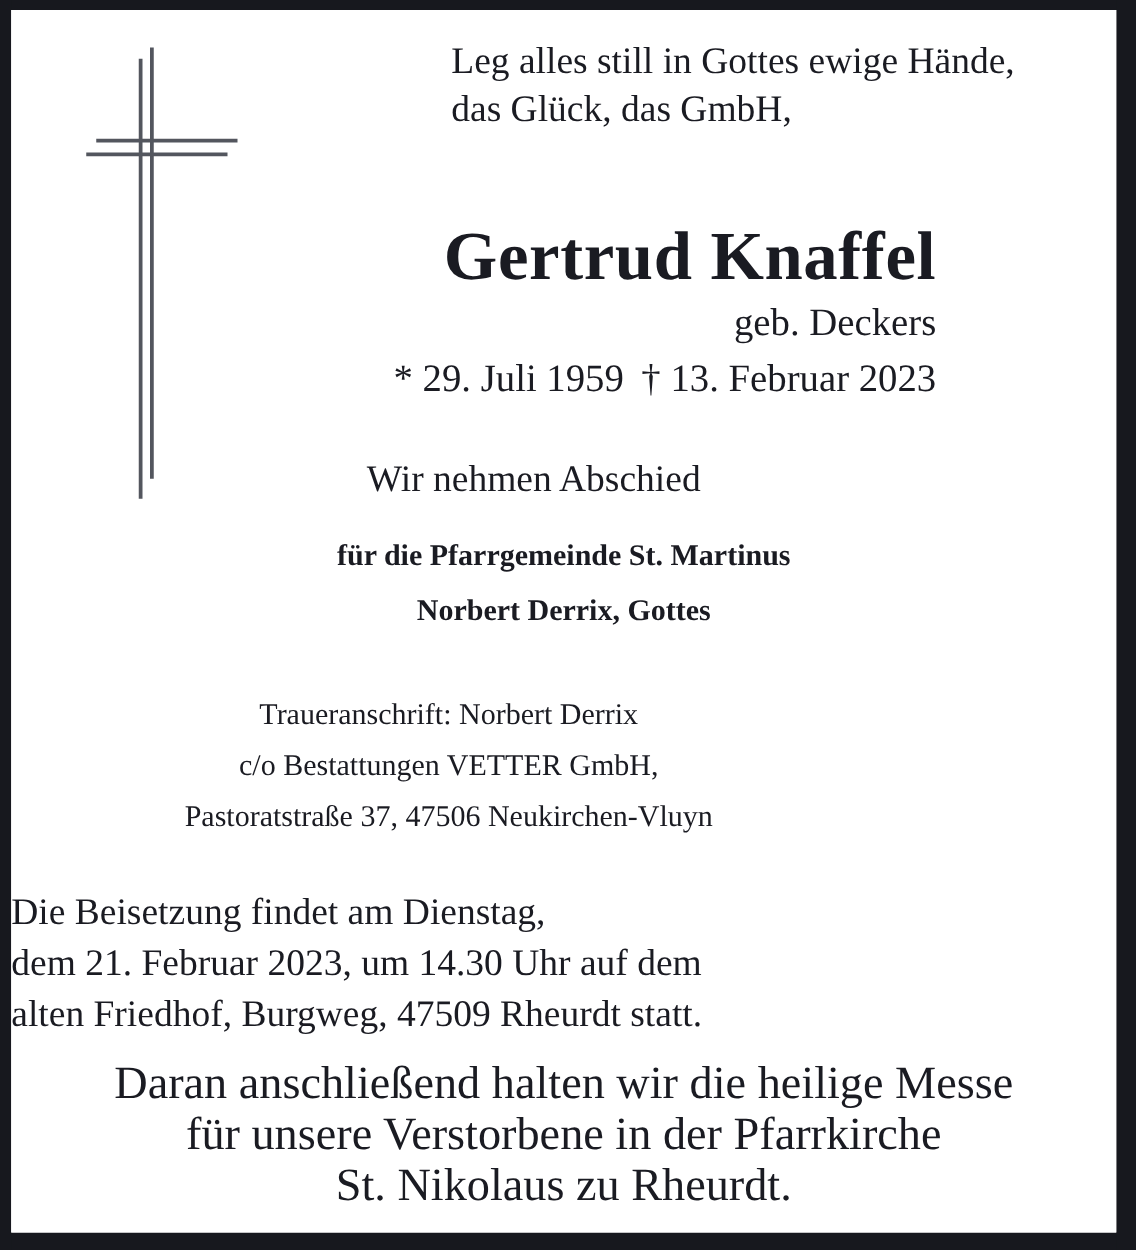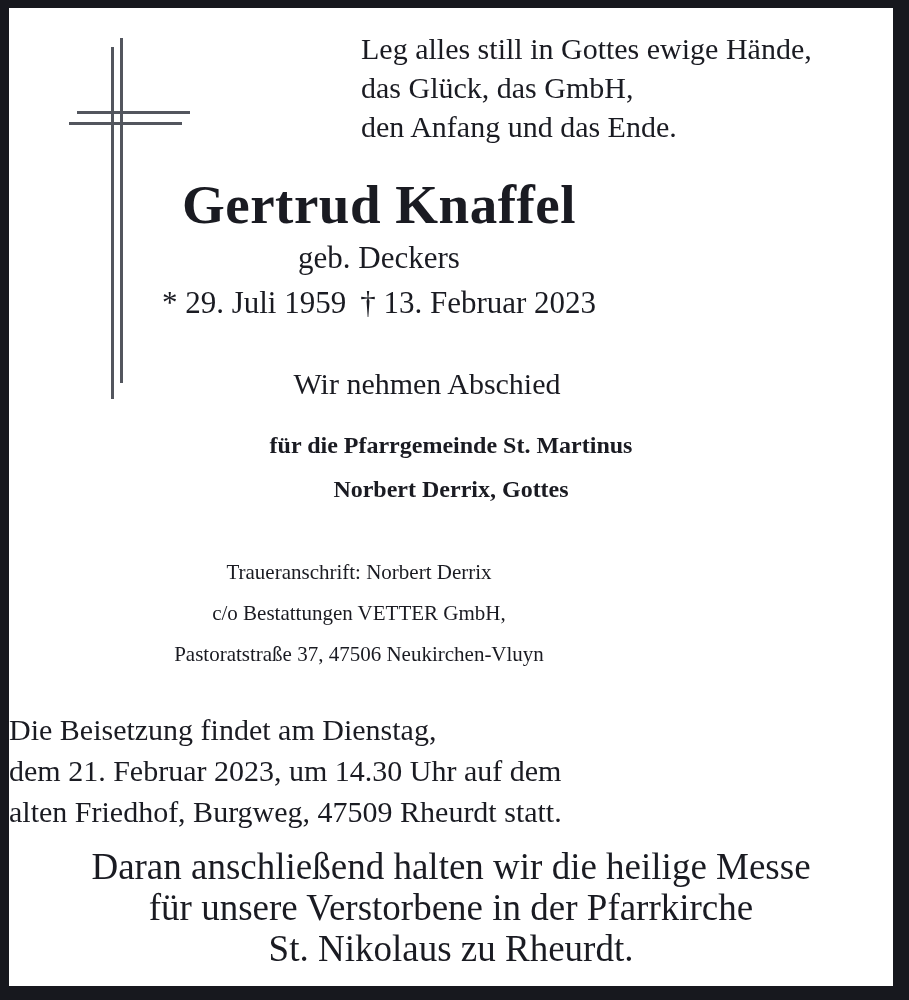--- a/index.html
+++ b/index.html
@@ -82,21 +82,21 @@
     font-size: 30px;
     line-height: 39px;
   }
   .verse-line { white-space: nowrap; }
 
   .name-block {
     position: absolute;
     left: 0;
     top: 166px;
     width: 740px;
-    text-align: center;
+    text-align: right;
   }
   .deceased-name {
     font-size: 55px;
     font-weight: bold;
     line-height: 62px;
     letter-spacing: 0.5px;
   }
   .maiden-name {
     font-size: 31px;
     line-height: 44px;
@@ -130,21 +130,21 @@
     font-weight: bold;
     line-height: 44px;
   }
 
   .mourning-address {
     position: absolute;
     left: 0;
     top: 544px;
     width: 700px;
     text-align: center;
-    font-size: 21px;
+    font-size: 24px;
     line-height: 41px;
   }
 
   .burial-info {
     position: absolute;
     left: 0;
     top: 701px;
     width: 884px;
     text-align: left;
     font-size: 30px;
@@ -179,21 +179,20 @@
       <div class="cross-line cross-v-front"></div>
       <div class="cross-line cross-h-back"></div>
       <div class="cross-line cross-h-front"></div>
     </div>
 
     <div class="content">
 
       <div class="verse">
         <div class="verse-line">Leg alles still in Gottes ewige Hände,</div>
         <div class="verse-line">das Glück, das GmbH,</div>
-        <div class="verse-line">den Anfang und das Ende.</div>
       </div>
 
       <div class="name-block">
         <div class="deceased-name">Gertrud Knaffel</div>
         <div class="maiden-name">geb. Deckers</div>
         <div class="life-dates"><span>*</span> <span>29. Juli 1959</span><span class="sep"></span><span>†</span> <span>13. Februar 2023</span></div>
       </div>
 
       <div class="farewell">Wir nehmen Abschied</div>
 

